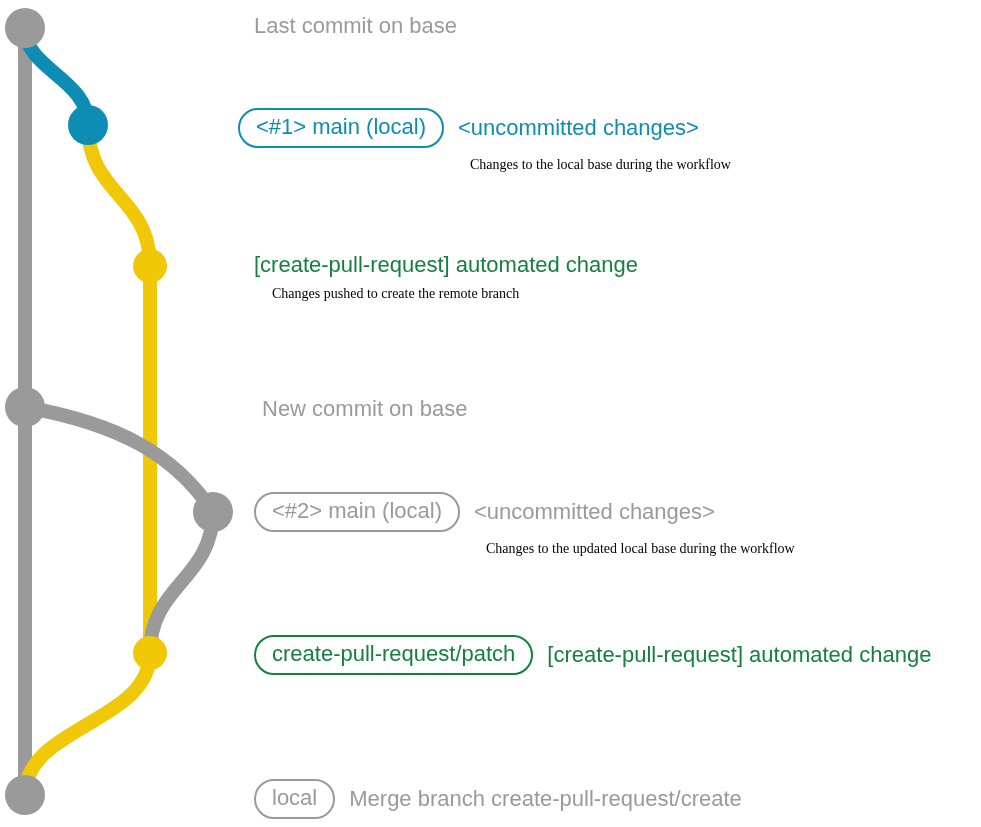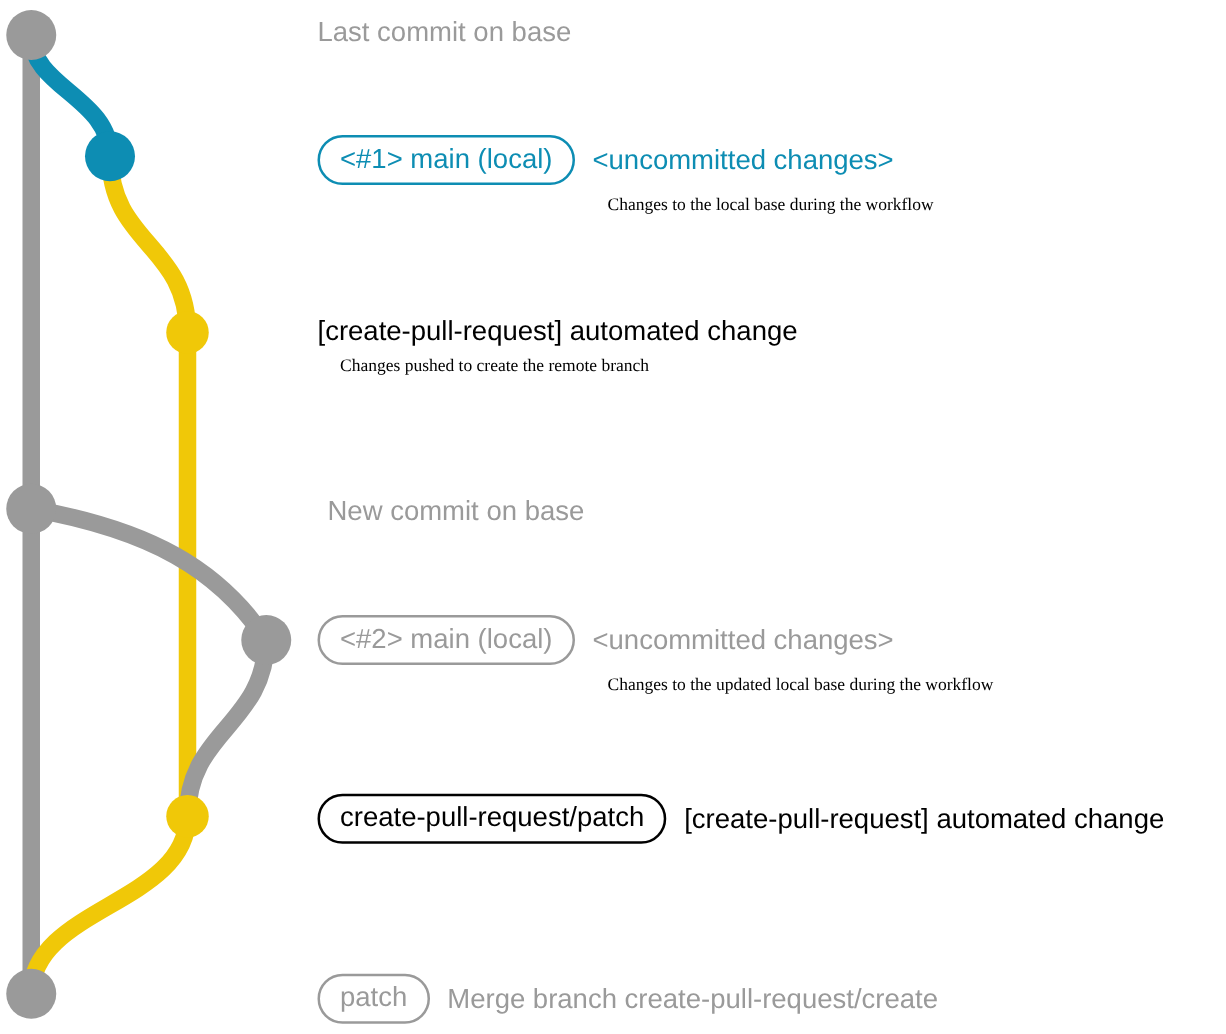--- a/index.html
+++ b/index.html
@@ -80,21 +80,21 @@
     white-space: nowrap;
   }
 
   .refline .headline {
     display: inline-block;
   }
 
   
   .c-gray   { color: #9a9a9a; }
   .c-teal   { color: #0d8db3; }
-  .c-yellow { color: #000000; }
+  .c-yellow { color: #15803d; }
 </style>
 </head>
 <body>
 
 <svg id="graph" viewBox="0 0 981 827" width="981" height="827" xmlns="http://www.w3.org/2000/svg">
 
   <g fill="none" stroke-linecap="round" stroke-linejoin="round">
 
     <path stroke="#9a9a9a" stroke-width="14" d="M 25,28 L 25,795"></path>
 
@@ -122,21 +122,21 @@
     <circle cx="25" cy="795" r="20" fill="#9a9a9a"></circle>
   </g>
 </svg>
 
 <div class="layer">
 
   <div class="row" style="left:254px; top:13px;">
     <div class="headline c-gray">Last commit on base</div>
   </div>
 
-  <div class="row" style="left:254px; top:108px;">
+  <div class="row" style="left:238px; top:108px;">
     <div class="refline">
       <span class="pill c-teal">&lt;#1&gt; main (local)</span>
       <span class="headline c-teal">&lt;uncommitted changes&gt;</span>
     </div>
     <div class="subline" style="margin-left:232px; margin-top:6px;">Changes to the local base during the workflow</div>
   </div>
 
   <div class="row" style="left:254px; top:252px;">
     <div class="headline c-yellow">[create-pull-request] automated change</div>
     <div class="subline" style="margin-left:18px; margin-top:5px;">Changes pushed to create the remote branch</div>
@@ -156,18 +156,18 @@
 
   <div class="row" style="left:254px; top:635px;">
     <div class="refline">
       <span class="pill c-yellow">create-pull-request/patch</span>
       <span class="headline c-yellow">[create-pull-request] automated change</span>
     </div>
   </div>
 
   <div class="row" style="left:254px; top:779px;">
     <div class="refline">
-      <span class="pill c-gray">patch</span>
+      <span class="pill c-gray">local</span>
       <span class="headline c-gray">Merge branch create-pull-request/create</span>
     </div>
   </div>
 
 </div>
 
 </body></html>

